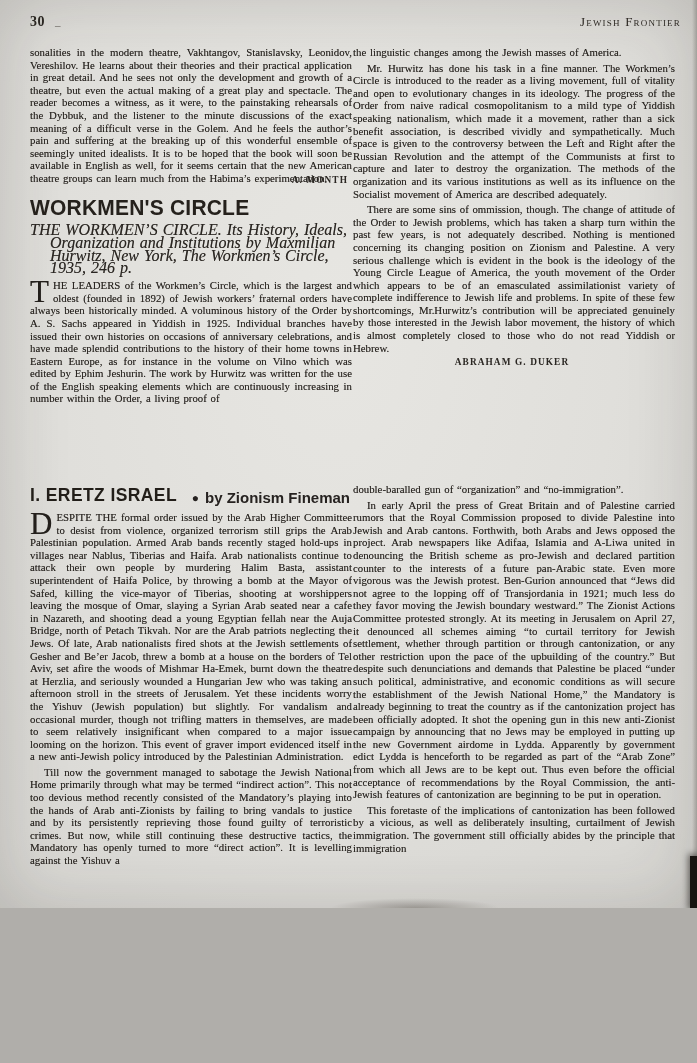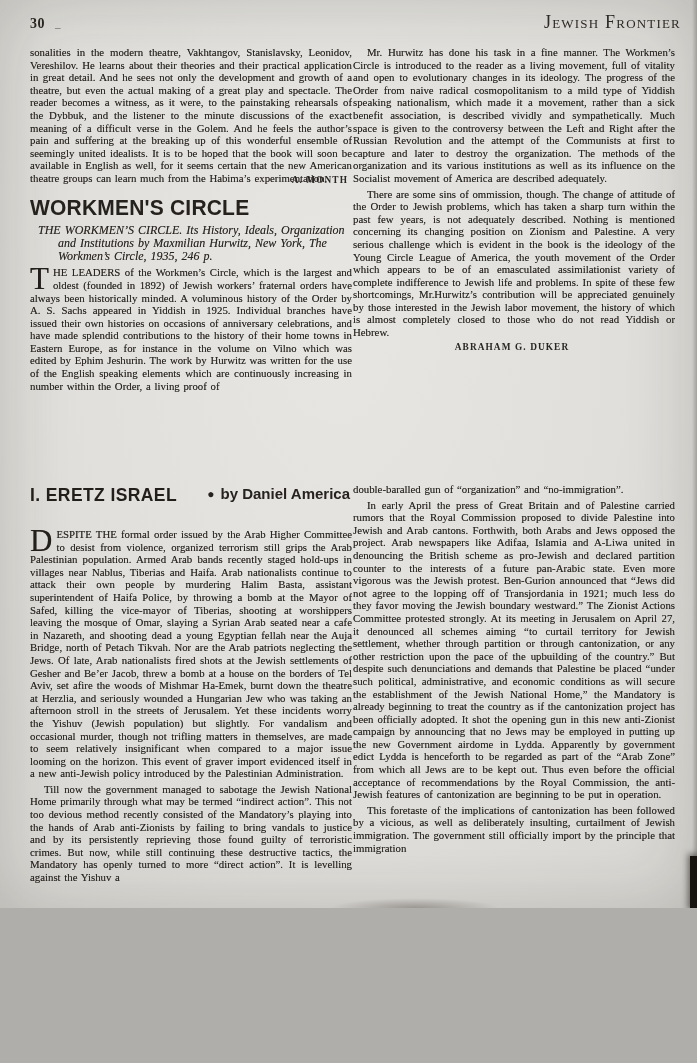--- a/index.html
+++ b/index.html
@@ -22,21 +22,21 @@
   .page-header {
     display: flex;
     justify-content: space-between;
     align-items: baseline;
     height: 24px;
   }
   .page-num { font-size: 14px; font-weight: 700; letter-spacing: 0.5px; }
   .pencil-mark { font-size: 11px; color: #55504a; margin-left: 10px; position: relative; top: 3px; }
   .journal-title {
     font-variant: small-caps;
-    font-size: 18px;
+    font-size: 13px;
     letter-spacing: 1.2px;
     color: #2e2a25;
   }
 
   
   .cols { display: flex; gap: 1px; margin-top: 10px; }
   .col { width: 322px; overflow: hidden; }
   .cols-review { height: 434px; }
   .cols-chronicles { height: 486px; margin-top: 3px; }
 
@@ -75,23 +75,23 @@
     font-family: "Liberation Sans", sans-serif;
     font-size: 21px;
     font-weight: 700;
     letter-spacing: 0.2px;
     color: #25211c;
     transform: scaleY(1.05);
     transform-origin: left bottom;
   }
 
   .citation {
-    margin: 0 0 4px 8px;
+    margin: 0 0 4px 0;
     font-style: italic;
-    font-size: 12px;
+    font-size: 16px;
     line-height: 12.8px;
     padding-left: 20px;
     text-indent: -20px;
     word-spacing: 1px;
     text-shadow: 0 0 0.4px rgba(42,38,34,0.5);
   }
 
   
   .banner { margin: 6px 0 6px 0; }
   .banner-title {
@@ -116,22 +116,22 @@
     margin-top: 3px;
     height: 3px;
     border-top: 5px solid #1b1712;
     border-bottom: 2px solid #1b1712;
   }
 
   
   .article-head {
     display: flex;
     justify-content: space-between;
-    align-items: flex-start;
-    margin: 2px 0 22px 0;
+    align-items: flex-end;
+    margin: 2px 0 5px 0;
     padding-right: 2px;
   }
   .article-title {
     margin: 0;
     font-family: "Liberation Sans", sans-serif;
     font-size: 17.5px;
     font-weight: 700;
     letter-spacing: 0.4px;
     color: #221e19;
   }
@@ -178,42 +178,43 @@
 
     <div class="cols cols-review">
       <div class="col">
         <p class="body-text">sonalities in the modern theatre, Vakhtangov, Stanislavsky, Leonidov, Vereshilov.  He learns about their theories and their practical application in great detail.  And he sees not only the development and growth of a theatre, but even the actual making of a great play and spectacle. The reader becomes a witness, as it were, to the painstaking rehearsals of the Dybbuk, and the listener to the minute discussions of the exact meaning of a difficult verse in the Golem.  And he feels the author’s pain and suffering at the breaking up of this wonderful ensemble of seemingly united idealists.  It is to be hoped that the book will soon be available in English as well, for it seems certain that the new American theatre groups can learn much from the Habima’s experimentation.</p>
         <div class="signature same-line">A. MONTH</div>
         <h2 class="section-heading">WORKMEN'S CIRCLE</h2>
         <p class="citation">THE WORKMEN’S CIRCLE.  Its History, Ideals, Organization and Institutions by Maxmilian Hurwitz, New York, The Workmen’s Circle, 1935, 246 p.</p>
         <p class="body-text"><span class="dropcap">T</span><span>HE LEADERS of the Workmen’s Circle, which is the largest and oldest (founded in 1892) of Jewish workers’ fraternal orders have always been historically minded. A voluminous history of the Order by A. S. Sachs appeared in Yiddish in 1925.  Individual branches have issued their own histories on occasions of anniversary celebrations, and have made splendid contributions to the history of their home towns in Eastern Europe, as for instance in the volume on Vilno which was edited by Ephim Jeshurin.  The work by Hurwitz was written for the use of the English speaking elements which are continuously increasing in number within the Order, a living proof of</span></p>
       </div>
       <div class="col">
+        <p class="body-text">the linguistic changes among the Jewish masses of America.</p>
         <p class="body-text indent">Mr. Hurwitz has done his task in a fine manner.  The Workmen’s Circle is introduced to the reader as a living movement, full of vitality and open to evolutionary changes in its ideology.  The progress of the Order from naive radical cosmopolitanism to a mild type of Yiddish speaking nationalism, which made it a movement, rather than a sick benefit association, is described vividly and sympathetically.  Much space is given to the controversy between the Left and Right after the Russian Revolution and the attempt of the Communists at first to capture and later to destroy the organization.  The methods of the organization and its various institutions as well as its influence on the Socialist movement of America are described adequately.</p>
         <p class="body-text indent">There are some sins of ommission, though.  The change of attitude of the Order to Jewish problems, which has taken a sharp turn within the past few years, is not adequately described.  Nothing is mentioned concerning its changing position on Zionism and Palestine.  A very serious challenge which is evident in the book is the ideology of the Young Circle League of America, the youth movement of the Order which appears to be of an emasculated assimilationist variety of complete indifference to Jewish life and problems.  In spite of these few shortcomings, Mr.Hurwitz’s contribution will be appreciated genuinely by those interested in the Jewish labor movement, the history of which is almost completely closed to those who do not read Yiddish or Hebrew.</p>
         <div class="signature own-line">ABRAHAM G. DUKER</div>
       </div>
     </div>
 
 
     <div class="cols cols-chronicles">
       <div class="col">
         <div class="article-head">
           <h3 class="article-title">I. ERETZ ISRAEL</h3>
           <div class="byline">
-            <span class="bullet">●</span><span>by Daniel America</span>
+            <span class="bullet">●</span><span>by Zionism Fineman</span>
           </div>
         </div>
         <p class="body-text"><span class="dropcap">D</span><span>ESPITE THE formal order issued by the Arab Higher Committee to desist from violence, organized terrorism still grips the Arab Palestinian population.  Armed Arab bands recently staged hold-ups in villages near Nablus, Tiberias and Haifa.  Arab nationalists continue to attack their own people by murdering Halim Basta, assistant superintendent of Haifa Police, by throwing a bomb at the Mayor of Safed, killing the vice-mayor of Tiberias, shooting at worshippers leaving the mosque of Omar, slaying a Syrian Arab seated near a cafe in Nazareth, and shooting dead a young Egyptian fellah near the Auja Bridge, north of Petach Tikvah.  Nor are the Arab patriots neglecting the Jews.  Of late, Arab nationalists fired shots at the Jewish settlements of Gesher and Be’er Jacob, threw a bomb at a house on the borders of Tel Aviv, set afire the woods of Mishmar Ha-Emek, burnt down the theatre at Herzlia, and seriously wounded a Hungarian Jew who was taking an afternoon stroll in the streets of Jerusalem.  Yet these incidents worry the Yishuv (Jewish population) but slightly. For vandalism and occasional murder, though not trifling matters in themselves, are made to seem relatively insignificant when compared to a major issue looming on the horizon.  This event of graver import evidenced itself in a new anti-Jewish policy introduced by the Palestinian Administration.</span></p>
         <p class="body-text indent">Till now the government managed to sabotage the Jewish National Home primarily through what may be termed “indirect action”.  This not too devious method recently consisted of the Mandatory’s playing into the hands of Arab anti-Zionists by failing to bring vandals to justice and by its persistently reprieving those found guilty of terroristic crimes.  But now, while still continuing these destructive tactics, the Mandatory has openly turned to more “direct action”.  It is levelling against the Yishuv a</p>
       </div>
       <div class="col">
         <p class="body-text">double-baralled gun of “organization” and “no-immigration”.</p>
         <p class="body-text indent">In early April the press of Great Britain and of Palestine carried rumors that the Royal Commission proposed to divide Palestine into Jewish and Arab cantons.  Forthwith, both Arabs and Jews opposed the project.  Arab newspapers like Adifaa, Islamia and A-Liwa united in denouncing the British scheme as pro-Jewish and declared partition counter to the interests of a future pan-Arabic state.  Even more vigorous was the Jewish protest.  Ben-Gurion announced that “Jews did not agree to the lopping off of Transjordania in 1921; much less do they favor moving the Jewish boundary westward.”  The Zionist Actions Committee protested strongly.  At its meeting in Jerusalem on April 27, it denounced all schemes aiming “to curtail territory for Jewish settlement, whether through partition or through cantonization, or any other restriction upon the pace of the upbuilding of the country.”  But despite such denunciations and demands that Palestine be placed “under such political, administrative, and economic conditions as will secure the establishment of the Jewish National Home,” the Mandatory is already beginning to treat the country as if the cantonization project has been officially adopted.  It shot the opening gun in this new anti-Zionist campaign by announcing that no Jews may be employed in putting up the new Government airdome in Lydda.  Apparently by government edict Lydda is henceforth to be regarded as part of the “Arab Zone” from which all Jews are to be kept out.  Thus even before the official acceptance of recommendations by the Royal Commission, the anti-Jewish features of cantonization are beginning to be put in operation.</p>
-        <p class="body-text indent">This foretaste of the implications of cantonization has been followed by a vicious, as well as deliberately insulting, curtailment of Jewish immigration.  The government still officially import by the principle that immigration</p>
+        <p class="body-text indent">This foretaste of the implications of cantonization has been followed by a vicious, as well as deliberately insulting, curtailment of Jewish immigration.  The government still officially abides by the principle that immigration</p>
       </div>
     </div>
 
   </div>
 
   <div class="scan-edge-right"></div>
   <div class="scan-bar-bottom-right"></div>
   <div class="scan-smudge-bottom"></div>
 </div>
 

